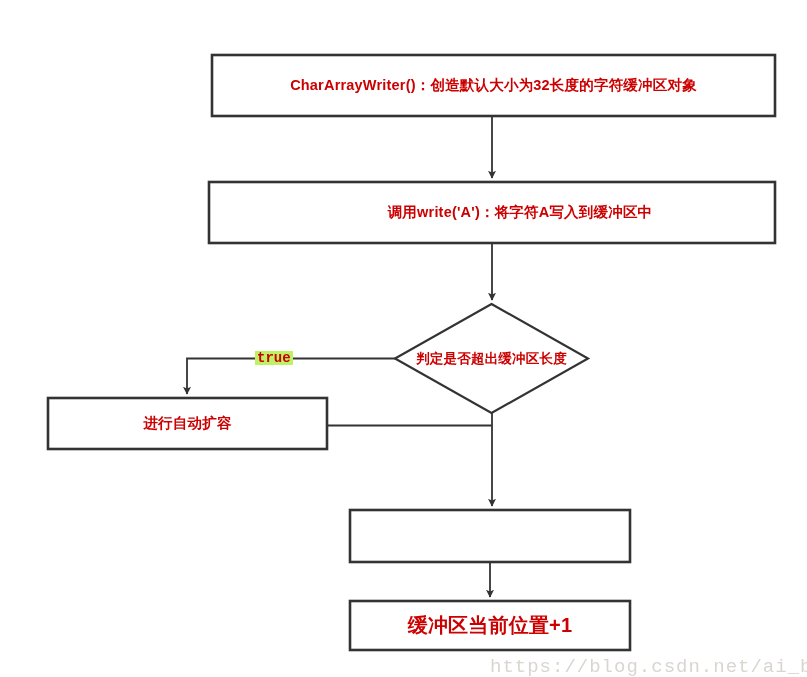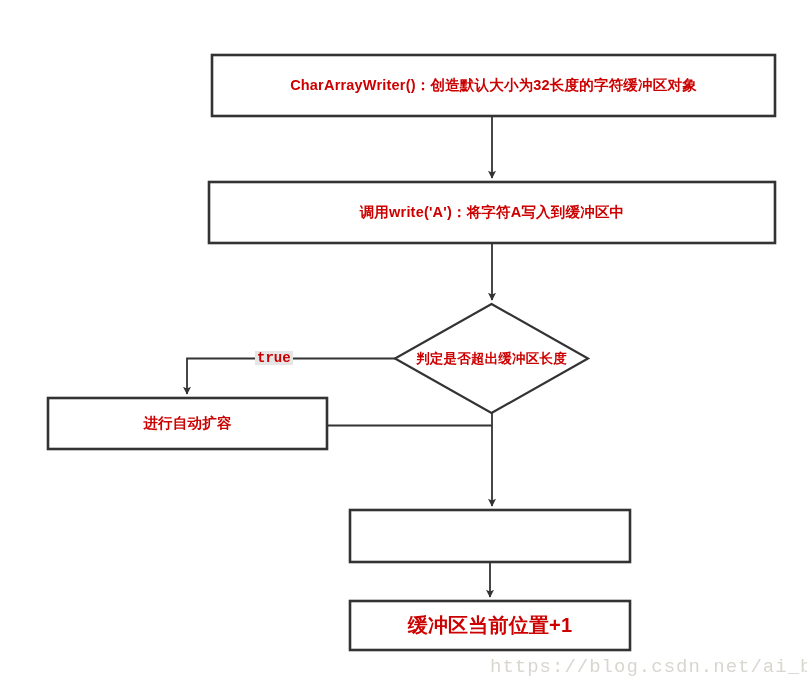--- a/index.html
+++ b/index.html
@@ -37,21 +37,21 @@
     text-align: center;
     white-space: nowrap;
     pointer-events: none;
   }
   .edge-label {
     position: absolute;
     color: #cc0000;
     font-family: "Liberation Mono", "DejaVu Sans Mono", monospace;
     font-weight: bold;
     font-size: 14px;
-    background: #e5e5e5;
+    background: #bef264;
     padding: 0 2px;
     line-height: 14px;
     white-space: nowrap;
   }
   .watermark {
     position: absolute;
     color: #d9d6d0;
     font-family: "Liberation Mono", "DejaVu Sans Mono", monospace;
     font-size: 19px;
     letter-spacing: 1px;
@@ -91,21 +91,21 @@
 
     <polyline points="327,417.5 492,417.5" fill="none" stroke="#333333" stroke-width="1.8"></polyline>
 
     <line x1="492" y1="405" x2="492" y2="498" stroke="#333333" stroke-width="1.8" marker-end="url(#arrowhead)"></line>
 
     <line x1="490" y1="554" x2="490" y2="589" stroke="#333333" stroke-width="1.8" marker-end="url(#arrowhead)"></line>
   </svg>
 
   <div class="node-label" style="left:212px; top:47px; width:563px; height:61px; font-size:14.5px;">CharArrayWriter()：创造默认大小为32长度的字符缓冲区对象</div>
 
-  <div class="node-label" style="left:209px; top:174px; width:566px; height:61px; font-size:14.5px;">调用write('A')：将字符A写入到缓冲区中</div>
+  <div class="node-label" style="left:209px; top:174px; width:566px; height:61px; font-size:14.5px;padding-left:28px;">调用write('A')：将字符A写入到缓冲区中</div>
 
   <div class="node-label" style="left:48px; top:390px; width:279px; height:51px; font-size:14.5px;">进行自动扩容</div>
 
   <div class="node-label" style="left:395px; top:296px; width:193px; height:109px; font-size:13.5px;">判定是否超出缓冲区长度</div>
 
 
   <div class="node-label" style="left:350px; top:593px; width:280px; height:49px; font-size:20px;">缓冲区当前位置+1</div>
 
   <div class="edge-label" style="left:255px; top:343px;">true</div>
 

